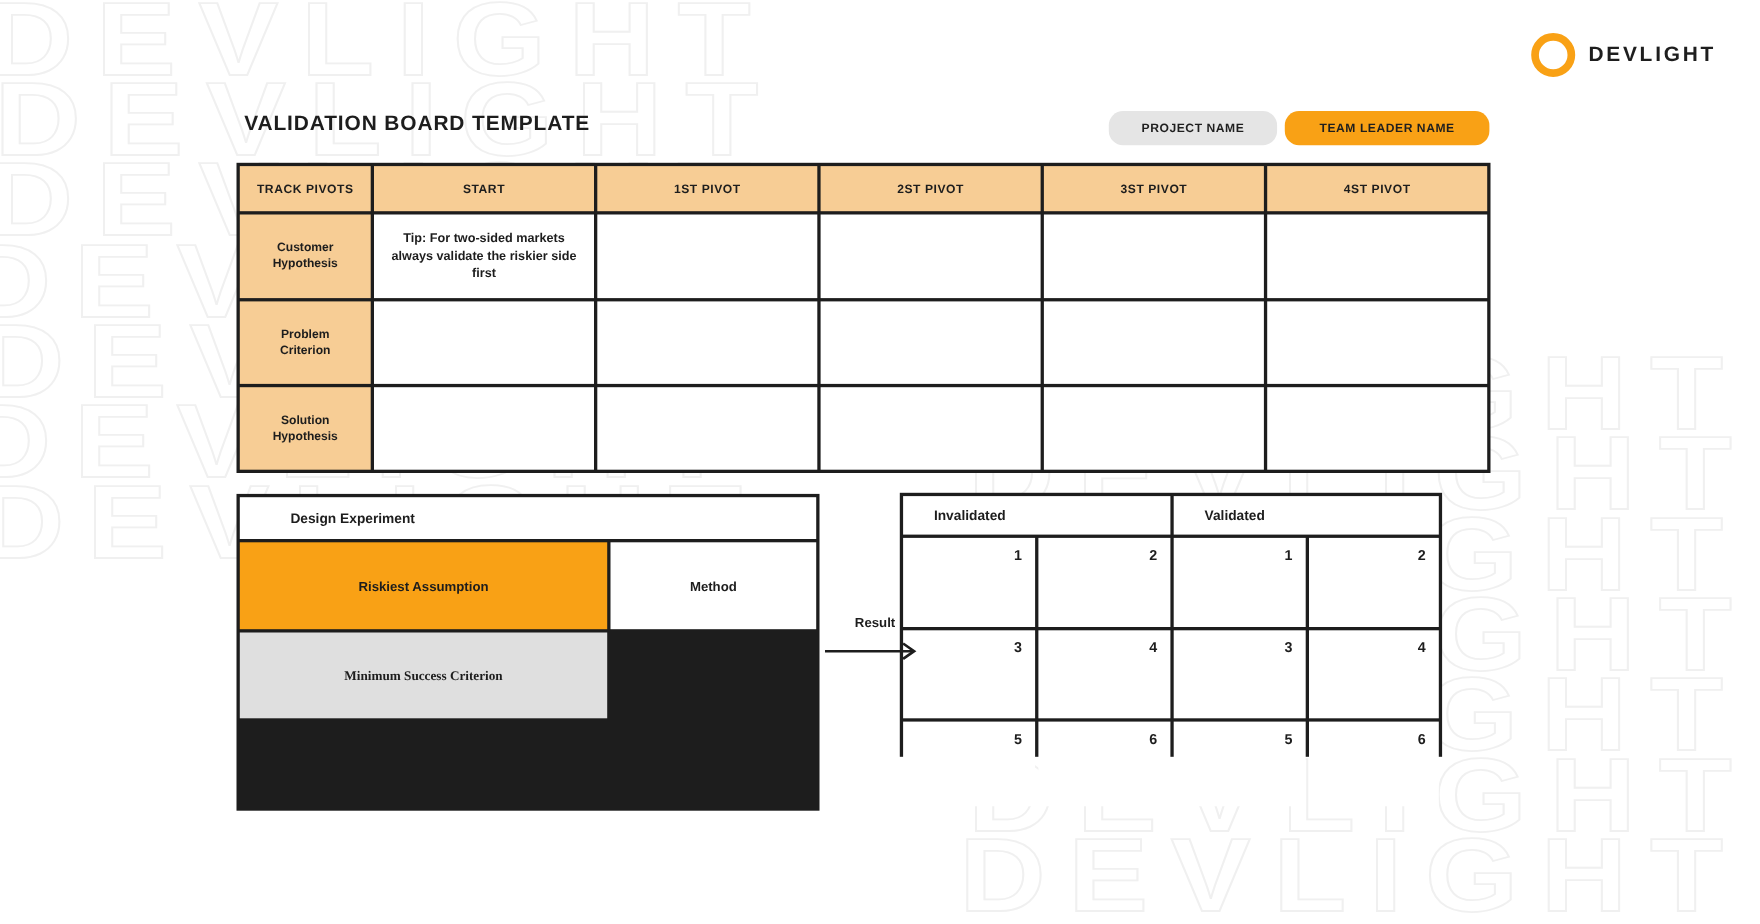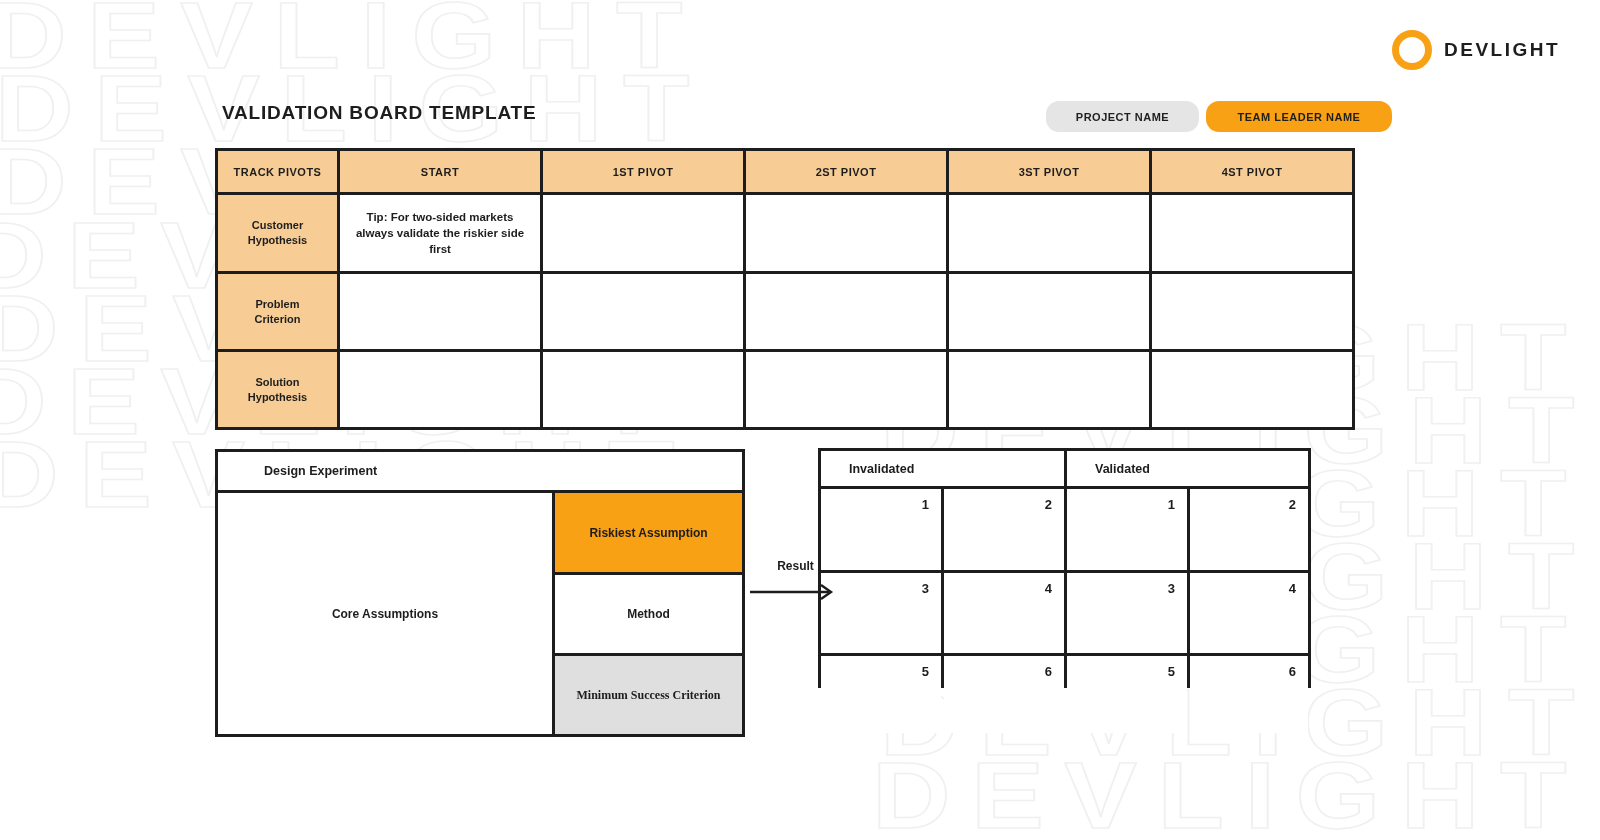--- a/index.html
+++ b/index.html
@@ -21,21 +21,21 @@
   
   .watermark{position:absolute;inset:0;z-index:0;pointer-events:none;}
   
   .logo{position:absolute;left:1392px;top:30px;display:flex;align-items:center;z-index:3;}
   .logo-ring{width:40px;height:40px;border:7px solid var(--orange);border-radius:50%;}
   .logo-text{margin-left:12px;font-size:19px;font-weight:700;letter-spacing:2.5px;color:#1E1E1E;}
   
   .page-title{position:absolute;left:222px;top:102px;font-size:19px;font-weight:700;letter-spacing:0.8px;z-index:3;}
   .btn{position:absolute;top:101px;height:31px;display:flex;align-items:center;justify-content:center;
        font-size:11px;font-weight:700;letter-spacing:0.5px;border:none;border-radius:13px;cursor:pointer;z-index:3;
-       color:#1F1F1F;margin-left:38px;}
+       color:#1F1F1F;}
   .btn-project{left:1008px;width:153px;background:var(--button-gray);}
   .btn-leader{left:1168px;width:186px;background:var(--orange);}
   
   .grid{position:absolute;z-index:2;background:var(--border-dark);display:grid;padding:3px;gap:3px;}
   .cell{background:#fff;display:flex;align-items:center;justify-content:center;text-align:center;}
   
   .pivot{left:215px;top:148px;width:1140px;height:282px;
          grid-template-columns:119px 200px 200px 200px 200px 200px;
          grid-template-rows:41px 76px 75px 75px;}
   .pivot .head{background:var(--header-tan);font-size:11px;font-weight:700;letter-spacing:0.5px;}
@@ -117,21 +117,20 @@
   <div class="cell rowlabel">Solution Hypothesis</div>
   <div class="cell"></div>
   <div class="cell"></div>
   <div class="cell"></div>
   <div class="cell"></div>
   <div class="cell"></div>
 </div>
 
 <div class="grid design">
   <div class="cell dhead">Design Experiment</div>
-  <div class="cell core">Core Assumptions</div>
   <div class="cell riskiest">Riskiest Assumption</div>
   <div class="cell method">Method</div>
   <div class="cell criterion">Minimum Success Criterion</div>
 </div>
 
 <div class="result-label">Result</div>
 <svg class="result-arrow" width="92" height="18" viewBox="0 0 92 18">
   <g stroke="#1D1D1D" stroke-width="2.4" fill="none">
     <line x1="2" y1="9" x2="82" y2="9"></line>
     <polyline points="73,2 83,9 73,16"></polyline>

